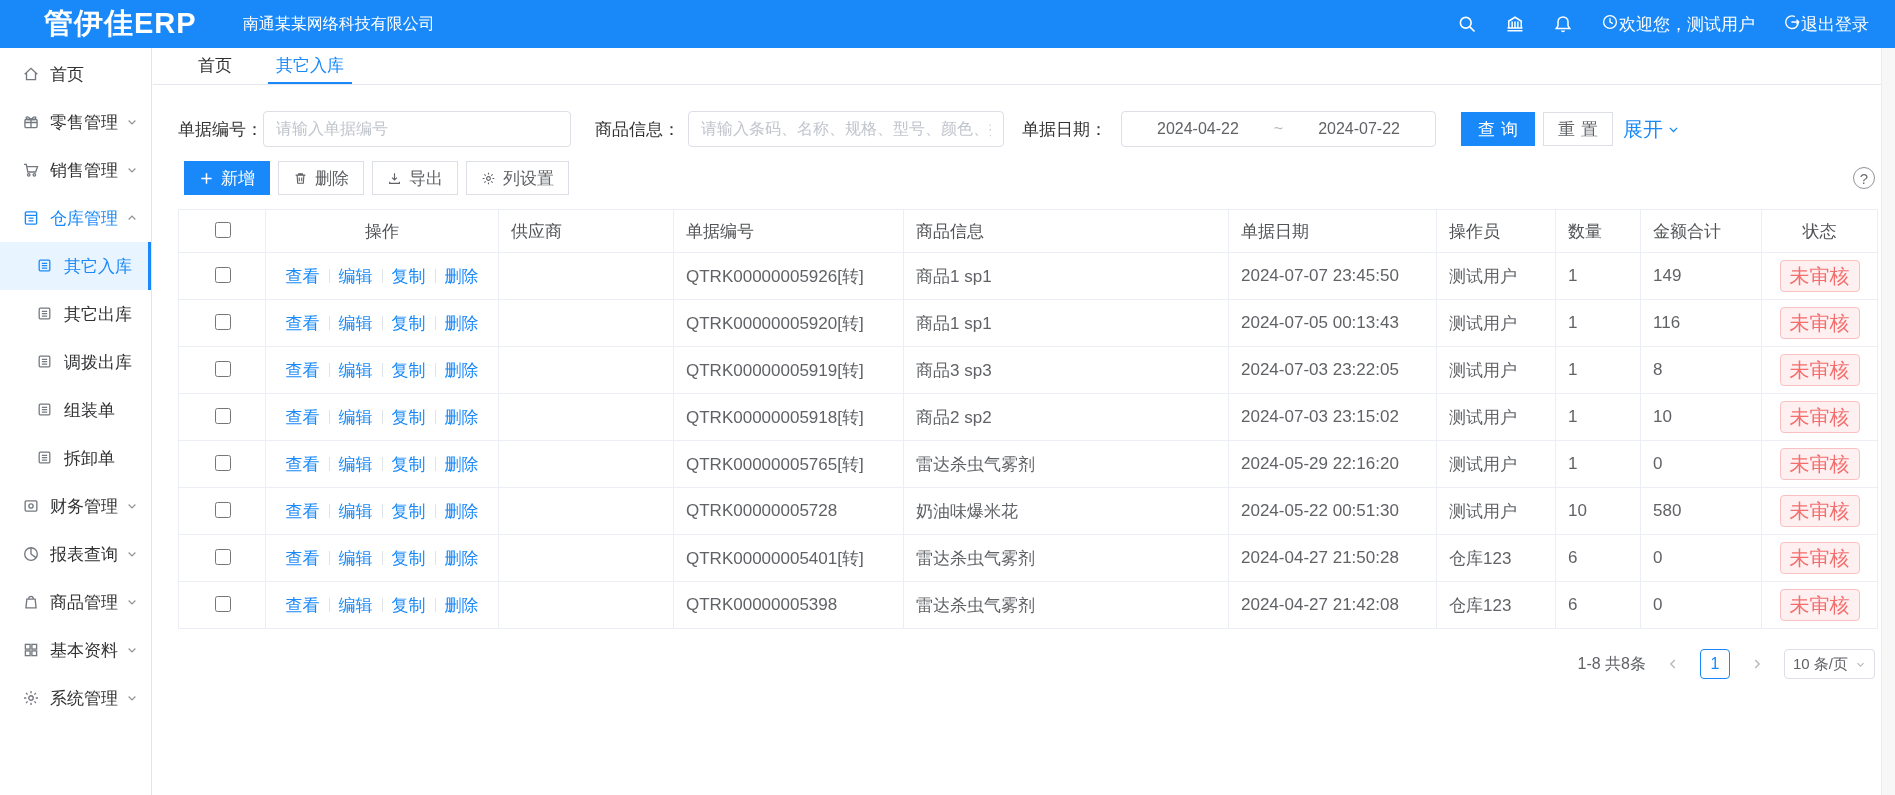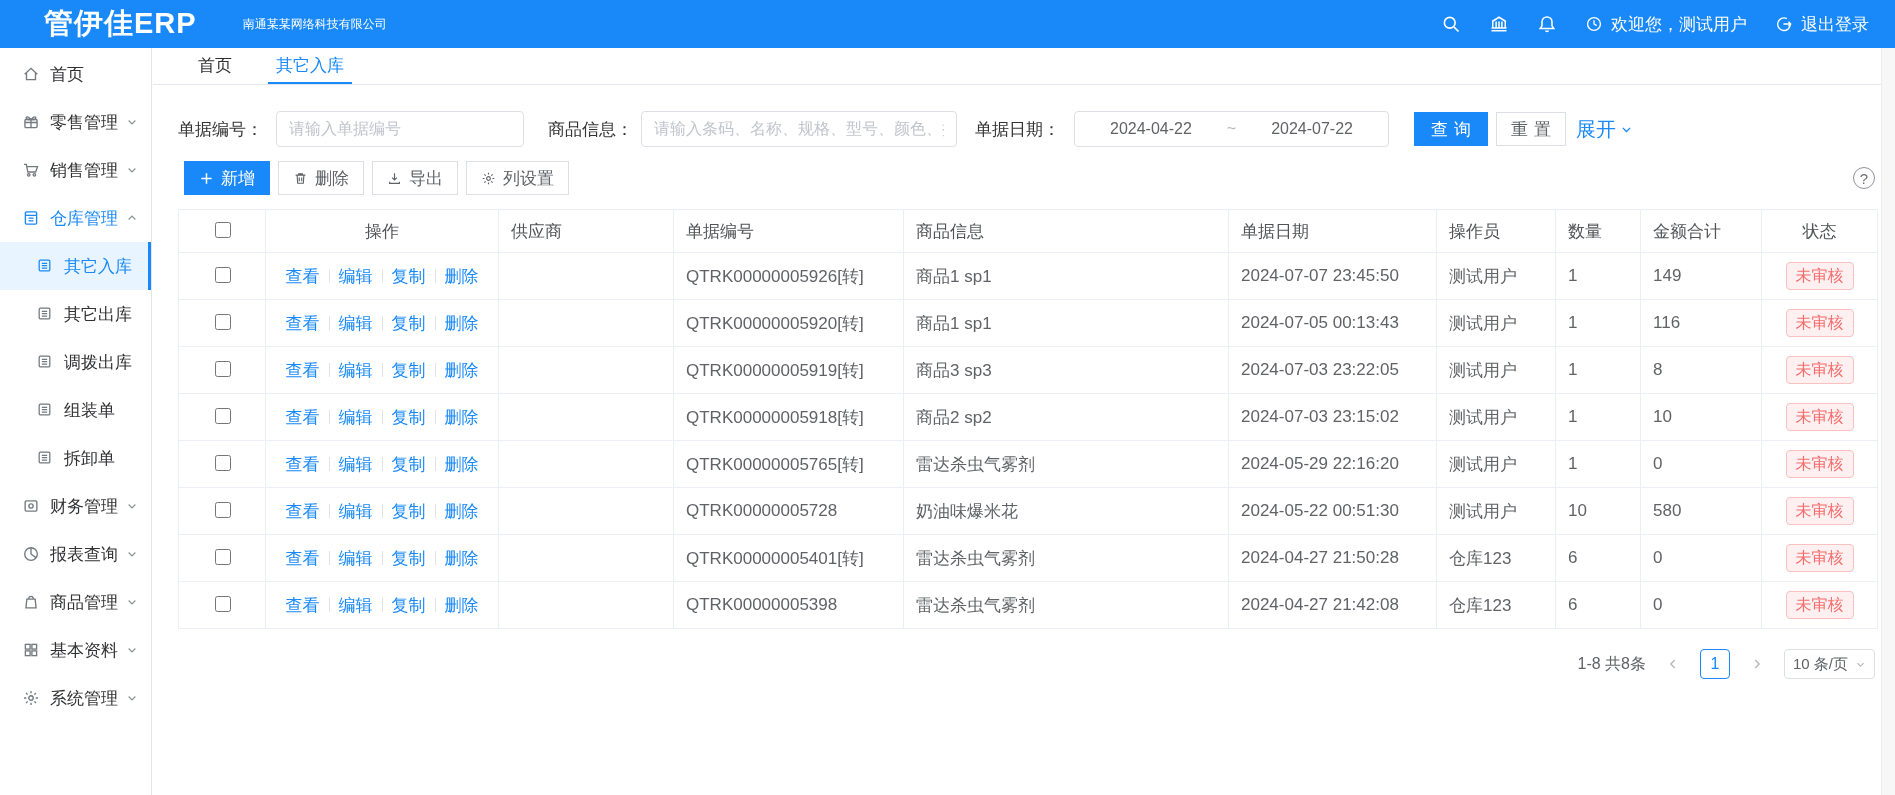--- a/index.html
+++ b/index.html
@@ -10,24 +10,24 @@
     background:#fff; color:#303133; position:relative;
   }
   svg { display:block; }
 
   
   .topbar {
     position:absolute; top:0; left:0; right:0; height:48px;
     background:#1989fa; color:#fff; display:flex; align-items:center; z-index:20;
   }
   .logo { font-size:29px; font-weight:bold; margin-left:44px; letter-spacing:1px; cursor:pointer; }
-  .company { font-size:12px; margin-left:46px; }
+  .company { font-size:16px; margin-left:46px; }
   .topbar-right { margin-left:auto; display:flex; align-items:center; gap:28px; margin-right:26px; font-size:17px; }
   .tb-icon { display:flex; cursor:pointer; }
-  .tb-item { display:flex; align-items:center; gap:8px; cursor:pointer; white-space:nowrap; }
+  .tb-item { display:flex; align-items:flex-start; gap:0; cursor:pointer; white-space:nowrap; }
 
   
   .sidebar {
     position:absolute; top:48px; left:0; bottom:0; width:152px;
     background:#fff; border-right:1px solid #e4e4e4; padding-top:2px; z-index:10;
   }
   .mi { height:48px; display:flex; align-items:center; padding-left:22px; font-size:17px;
         color:#303133; position:relative; cursor:pointer; }
   .mi-icon { width:18px; height:18px; margin-right:10px; color:#74787f; flex:none; }
   .mi-arrow { position:absolute; right:13px; color:#909399; display:flex; }
@@ -43,21 +43,21 @@
   .tab { display:flex; align-items:center; font-size:17px; color:#303133; padding:0 8px;
          border-bottom:2px solid transparent; cursor:pointer; }
   .tab.active { color:#1989fa; border-bottom-color:#1989fa; }
 
   
   .filters { display:flex; align-items:center; padding:26px 20px 0 25px; font-size:17px; color:#333; }
   .f-label { white-space:nowrap; }
   .f-input { height:36px; border:1px solid #dcdfe6; border-radius:4px; padding:0 12px;
              font-size:16px; color:#606266; outline:none; font-family:inherit; }
   .f-input::placeholder { color:#c0c4cc; }
-  .in-order { width:248px; margin-left:13px; }
+  .in-order { width:308px; }
   .lbl-product { margin-left:24px; }
   .in-product { width:316px; margin-left:8px; }
   .lbl-date { margin-left:18px; }
   .daterange { margin-left:14px; width:315px; height:36px; border:1px solid #dcdfe6; border-radius:4px;
                display:flex; align-items:center; justify-content:space-evenly; font-size:16px; color:#606266; cursor:pointer; }
   .btn { height:34px; border-radius:0; border:1px solid #dcdfe6; background:#fff; color:#606266;
          font-size:17px; font-family:inherit; display:flex; align-items:center; justify-content:center;
          cursor:pointer; padding:0 14px; white-space:nowrap; }
   .btn.primary { background:#1989fa; border-color:#1989fa; color:#fff; }
   .btn-search { margin-left:25px; letter-spacing:6px; padding:0 10px 0 16px; }
@@ -74,21 +74,21 @@
   .tablewrap { margin:14px 20px 0 25px; }
   table { border-collapse:collapse; table-layout:fixed; width:1699px; font-size:17px; }
   th, td { border:1px solid #ebeef5; overflow:hidden; white-space:nowrap; }
   th { height:43px; color:#515356; font-weight:500; background:#fff; }
   td { height:47px; color:#606266; }
   .al { text-align:left; padding-left:12px; }
   .ac { text-align:center; }
   .ops { display:flex; align-items:center; justify-content:center; gap:9px; }
   .oplink { color:#1989fa; cursor:pointer; }
   .sep { width:1px; height:14px; background:#e0e3e8; }
-  .badge { display:inline-block; font-size:16px; color:#f56c6c; background:#fef0f0;
+  .badge { display:inline-block; font-size:20px; color:#f56c6c; background:#fef0f0;
            border:1px solid #f9c1c1; border-radius:4px; padding:3px 9px; line-height:1.2; }
   input[type="checkbox"] { width:16px; height:16px; accent-color:#1989fa; cursor:pointer; }
 
   
   .pagination { display:flex; align-items:center; justify-content:flex-end; gap:20px;
                 padding-right:20px; margin-top:20px; font-size:16px; color:#606266; }
   .pg-arrow { color:#b4b8bf; display:flex; cursor:pointer; }
   .pg-page { min-width:30px; height:30px; border:1px solid #1989fa; color:#1989fa; border-radius:4px;
              display:flex; align-items:center; justify-content:center; font-size:16px; cursor:pointer; }
   .pg-size { height:30px; border:1px solid #dcdfe6; border-radius:4px; padding:0 8px; display:flex;

